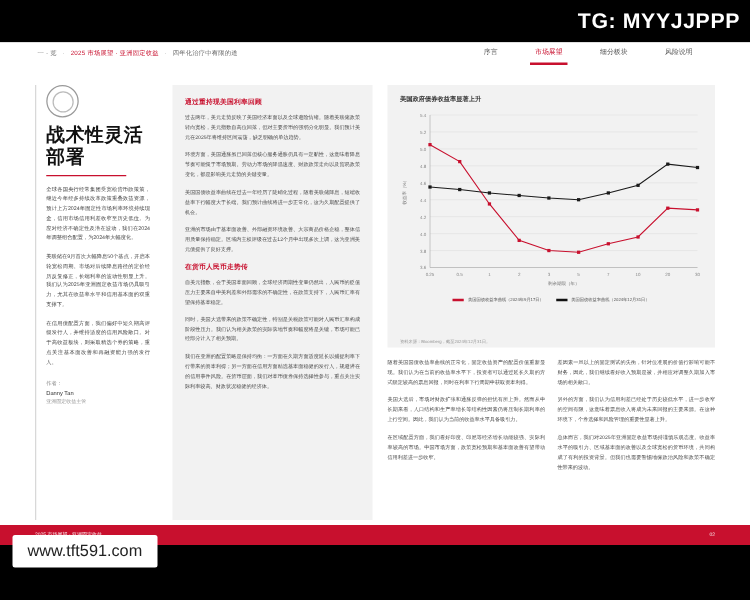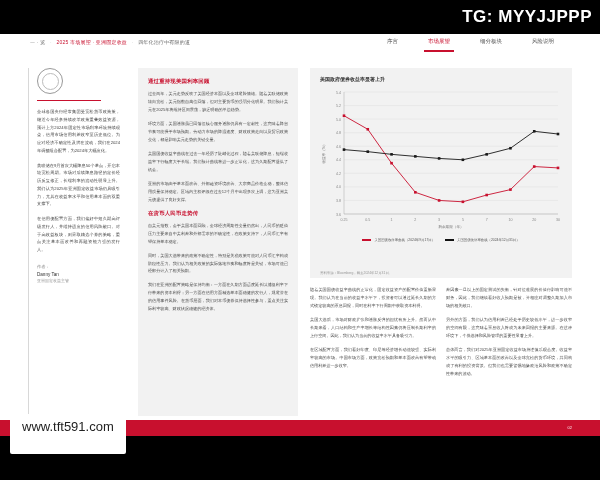--- a/index.html
+++ b/index.html
@@ -17,21 +17,21 @@
     position:absolute;right:8px;top:7px;
     color:#ffffff;font-size:17px;font-weight:bold;letter-spacing:.5px;
   }
   
   .bottomband{
     position:absolute;left:0;bottom:0;width:600px;height:44px;background:#000;
   }
   .url-pill{
     position:absolute;left:10px;bottom:26px;
     background:#ffffff;color:#222;font-size:13px;
-    padding:5px 12px 20px 12px;border-radius:2px;
+    padding:5px 12px 6px 12px;border-radius:2px;
   }
   
   .page{
     position:absolute;left:0;top:34px;width:600px;height:402px;
     background:#ffffff;
   }
   
   .navbar{
     position:absolute;left:0;top:0;width:600px;height:22px;
     border-bottom:1px solid #e3e3e3;background:#fff;
@@ -156,20 +156,21 @@
       </div>
     </div>
   </div>
 
   <div class="sheet">
 
     <div class="col-left">
       <div class="seal">
           <div class="inner"></div>
         </div>
+      <div class="hero-title">战术性灵活部署</div>
       <div class="hero-rule"></div>
       <p class="hero-p">全球各国央行经常集团受宽松货币政策策，继近今年经多持续改革政策重叠效益资源，预计上方2024年固定性市场利率环境持续现金，信用市场信用利差收窄至历史低位。为应对经济不确定性及潜在波动，我们在2024年调整组合配置，为2024年大幅度化。</p>
       <p class="hero-p">美联储在9月首次大幅降息50个基点，开启本轮宽松周期。市场对后续降息路径的定价经历反复修正，长端利率的波动性明显上升。我们认为2025年亚洲固定收益市场仍具吸引力，尤其在收益率水平和信用基本面的双重支撑下。</p>
       <p class="hero-p">在信用债配置方面，我们偏好中短久期高评级发行人，并维持适度的信用风险敞口。对于高收益板块，则采取精选个券的策略，重点关注基本面改善和再融资能力强的发行人。</p>
       <div class="hero-meta-label">作者：</div>
       <div class="hero-meta-name">Danny Tan</div>
       <div class="hero-meta-role">亚洲固定收益主管</div>
     </div>
 
     <div class="col-mid">

